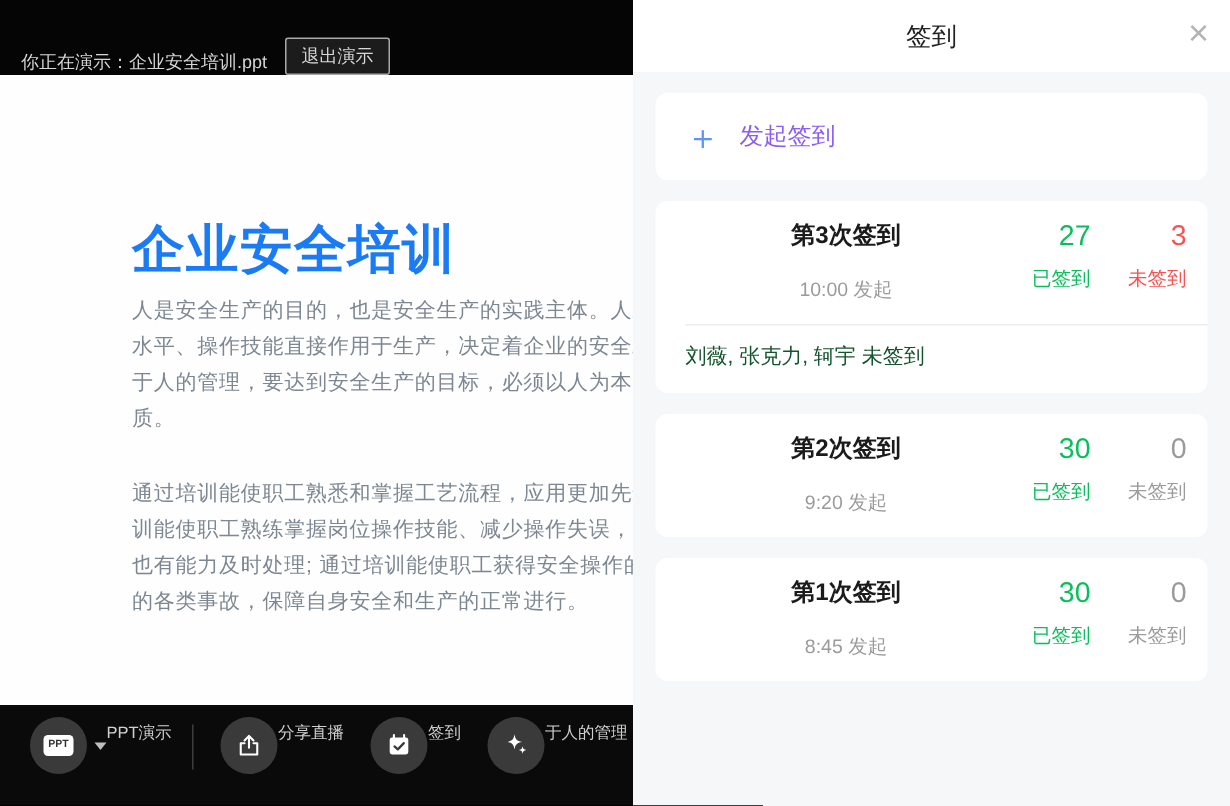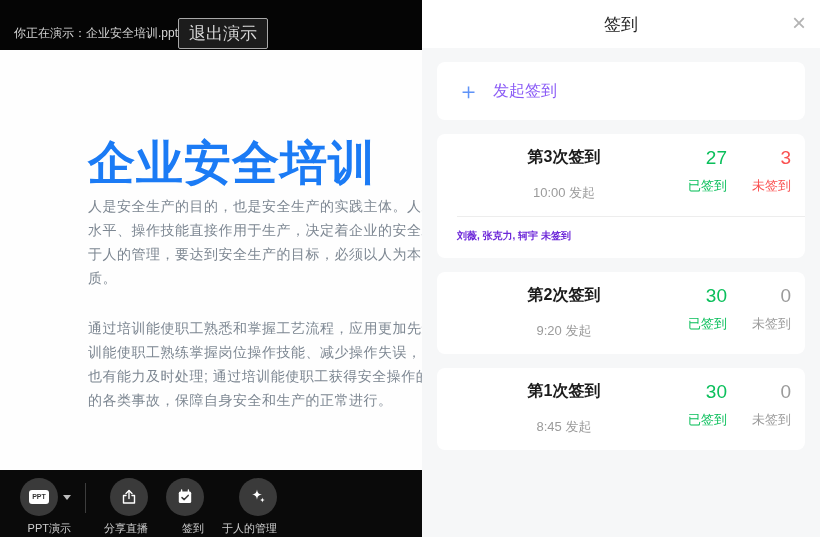--- a/index.html
+++ b/index.html
@@ -10,54 +10,54 @@
     position:relative;
   }
 
   
   .stage {
     position:absolute; left:0; top:0; width:422px; height:537px;
     background:#000; overflow:hidden;
   }
   .presenter-bar {
     position:absolute; left:0; top:0; width:100%; height:50px;
-    background:#050505; display:flex; align-items:center;
+    background:#050505; display:flex; align-items:flex-end;
     padding:16px 0 0 14px;
   }
   .presenter-label { font-size:12px; color:#d5d5d5; white-space:nowrap; }
   .exit-btn {
-    font-size:17px; color:#d8d8d8;
+    margin-left:12px; font-size:12px; color:#d8d8d8;
     background:#1c1c1c; border:1px solid #a8a8a8; border-radius:2px;
     padding:3px 10px; cursor:pointer; white-space:nowrap;
     font-family:inherit;
   }
   .slide {
     position:absolute; left:0; top:50px; width:422px; height:420px;
     background:#fefefe; overflow:hidden;
   }
   .slide-title {
-    position:absolute; left:88px; top:82px;
-    font-size:47px; font-weight:700; color:#1b7bf5;
+    position:absolute; left:88px; top:93px;
+    font-size:35px; font-weight:700; color:#1b7bf5;
     white-space:nowrap; letter-spacing:1px;
   }
   .slide-body { position:absolute; left:88px; top:144px; width:500px; }
   .para { margin-bottom:26px; }
   .para-line {
     font-size:14px; line-height:24px; color:#7d8792;
     white-space:nowrap; letter-spacing:0.5px;
   }
 
   
   .toolbar {
     position:absolute; left:0; top:470px; width:422px; height:67px;
     background:#0a0a0a; display:flex; align-items:flex-start;
     padding:7px 0 0 20px;
   }
   .tool {
-    display:flex; flex-direction:column; align-items:flex-end;
+    display:flex; flex-direction:row; align-items:flex-start;
     cursor:pointer;
   }
   .tool-top { display:flex; align-items:center; height:40px; }
   .tool-circle {
     width:38px; height:38px; border-radius:50%; background:#3a3a3a;
     display:flex; align-items:center; justify-content:center;
   }
   .tool-label {
     margin-top:4px; font-size:11px; color:#cfcfcf; white-space:nowrap;
   }
@@ -115,21 +115,21 @@
     width:56px; text-align:right; flex-shrink:0;
   }
   .stat-col + .stat-col { margin-left:8px; }
   .stat-num { font-size:19px; line-height:22px; }
   .stat-label { font-size:13px; margin-top:8px; }
   .c-green { color:#0abf5b; }
   .c-red { color:#fa5151; }
   .c-gray { color:#9b9b9b; }
   .card-divider { height:1px; background:#ededed; margin-left:20px; }
   .absent-row {
-    padding:12px 20px 15px 20px; font-size:10px; color:#6d28d9;font-weight:bold;
+    padding:12px 20px 15px 20px; font-size:14px; color:#14532d;
   }
   svg { display:block; }
 </style>
 </head>
 <body>
 
 <div class="stage">
 
   <div class="presenter-bar">
     <span class="presenter-label">你正在演示：企业安全培训.ppt</span>

